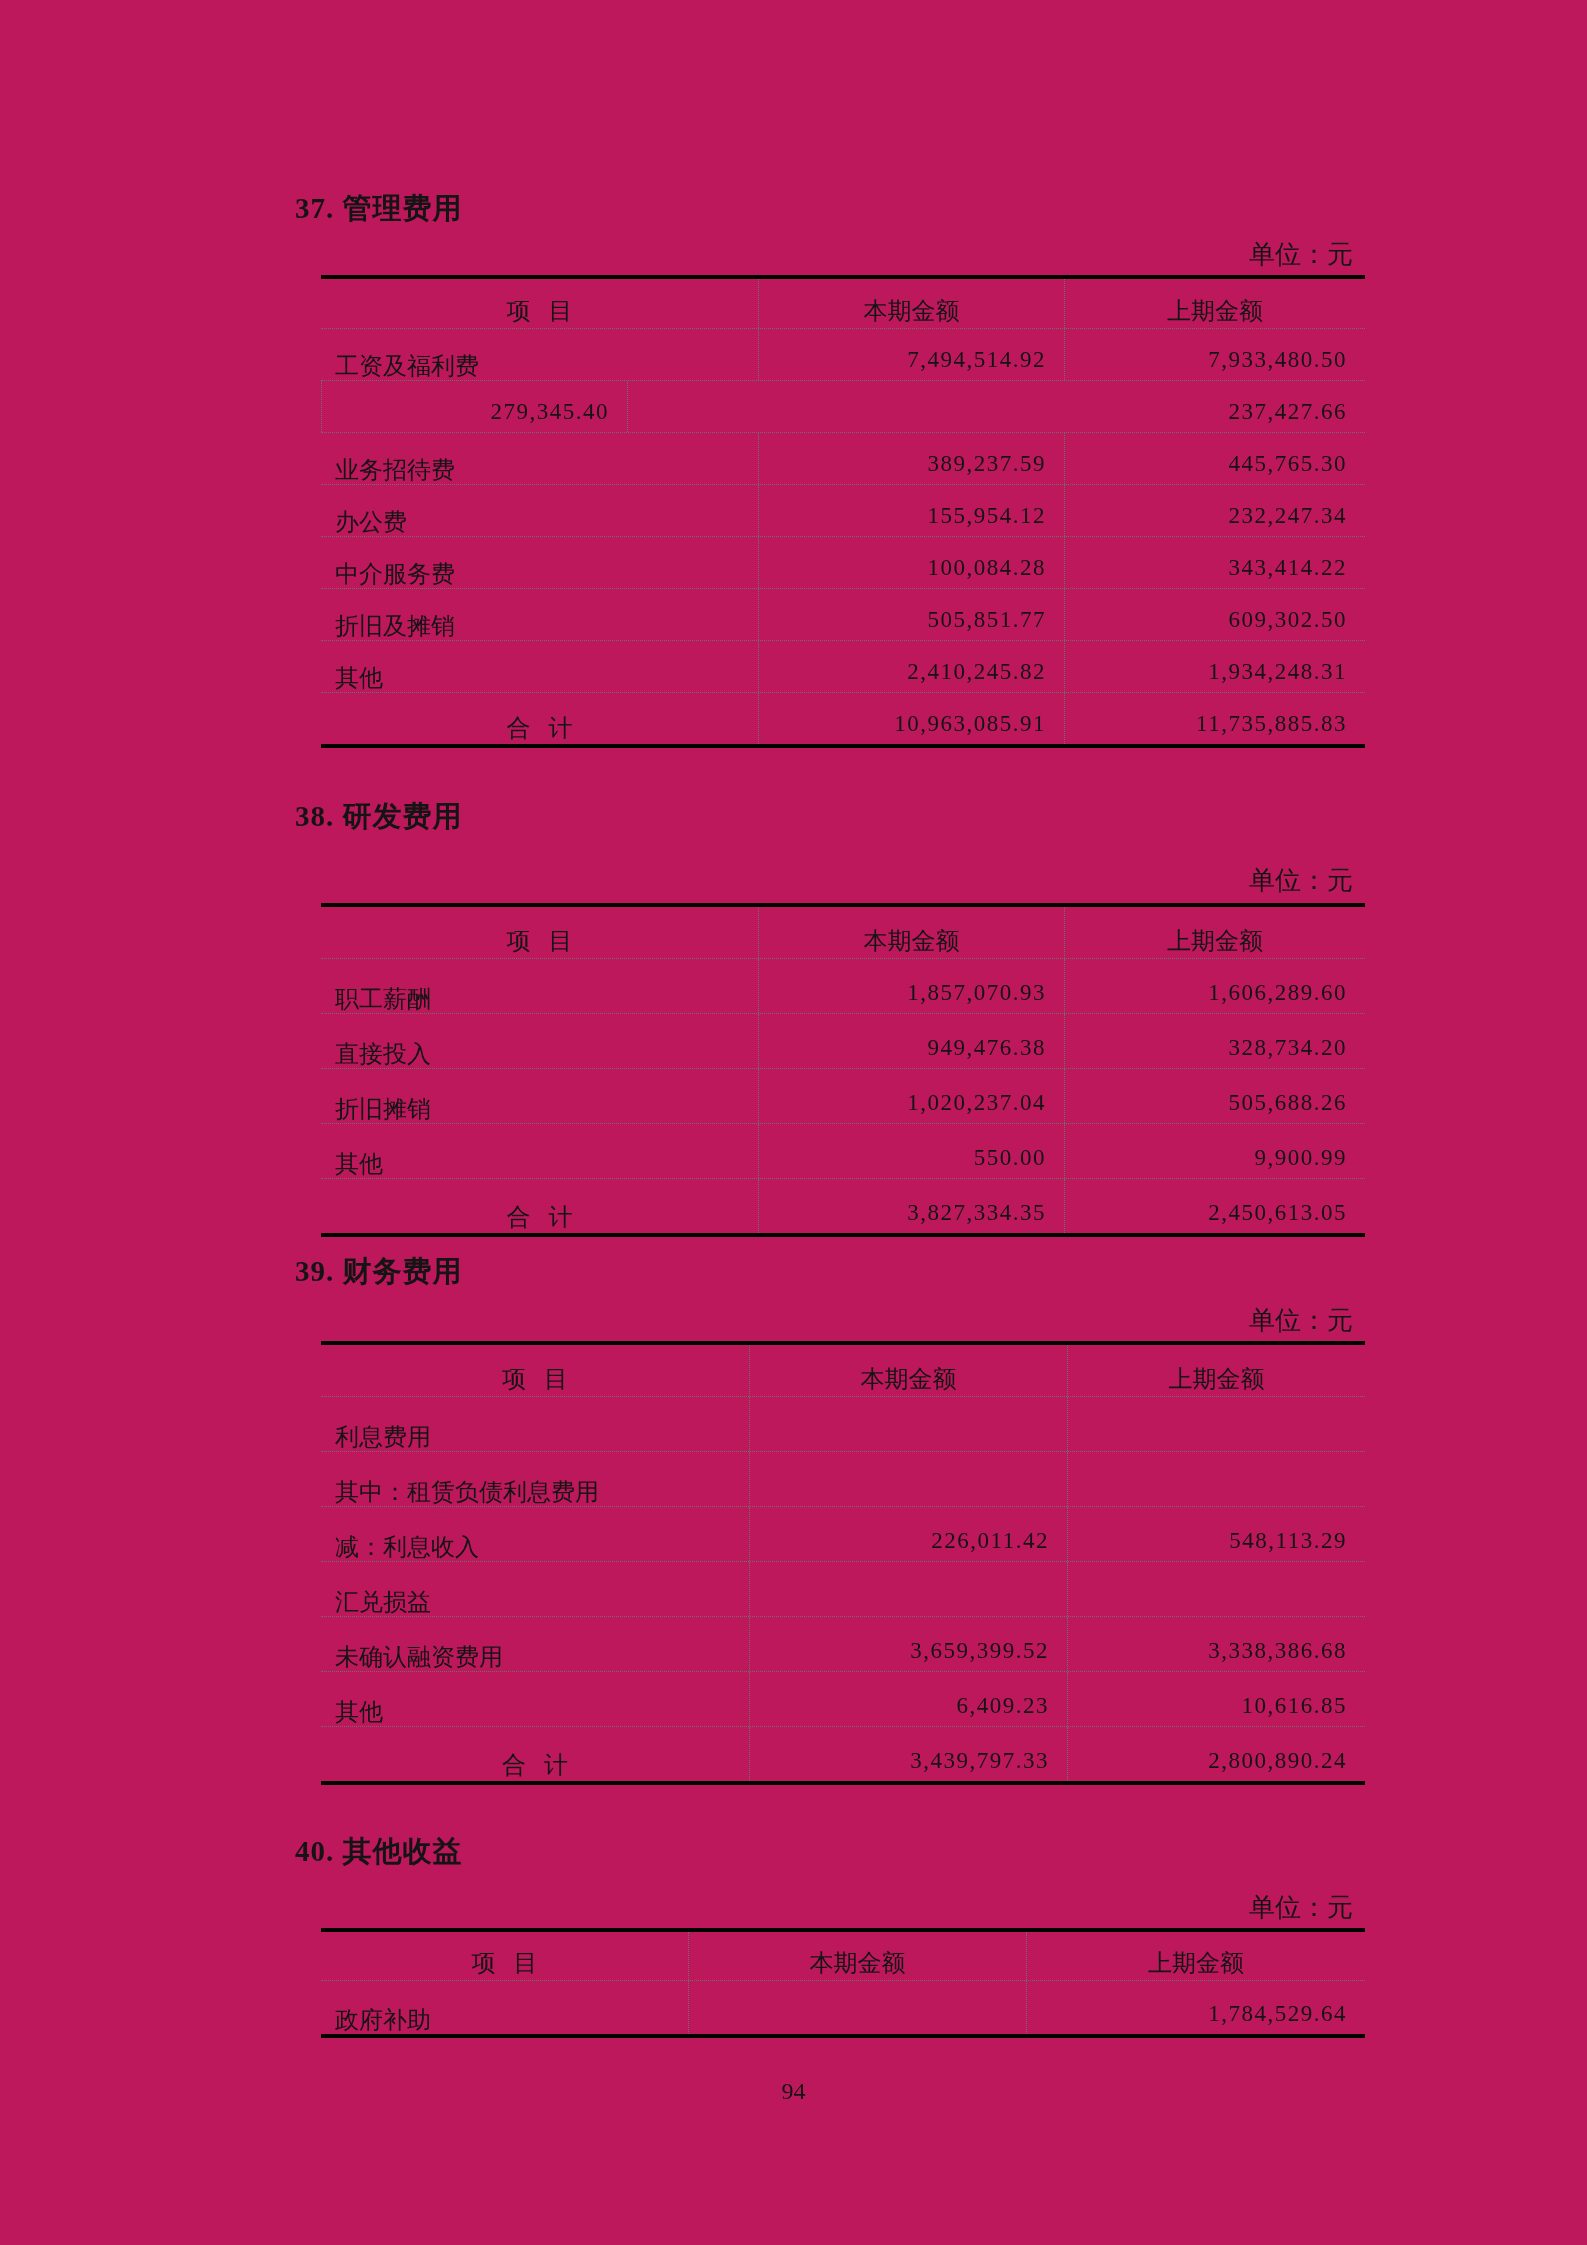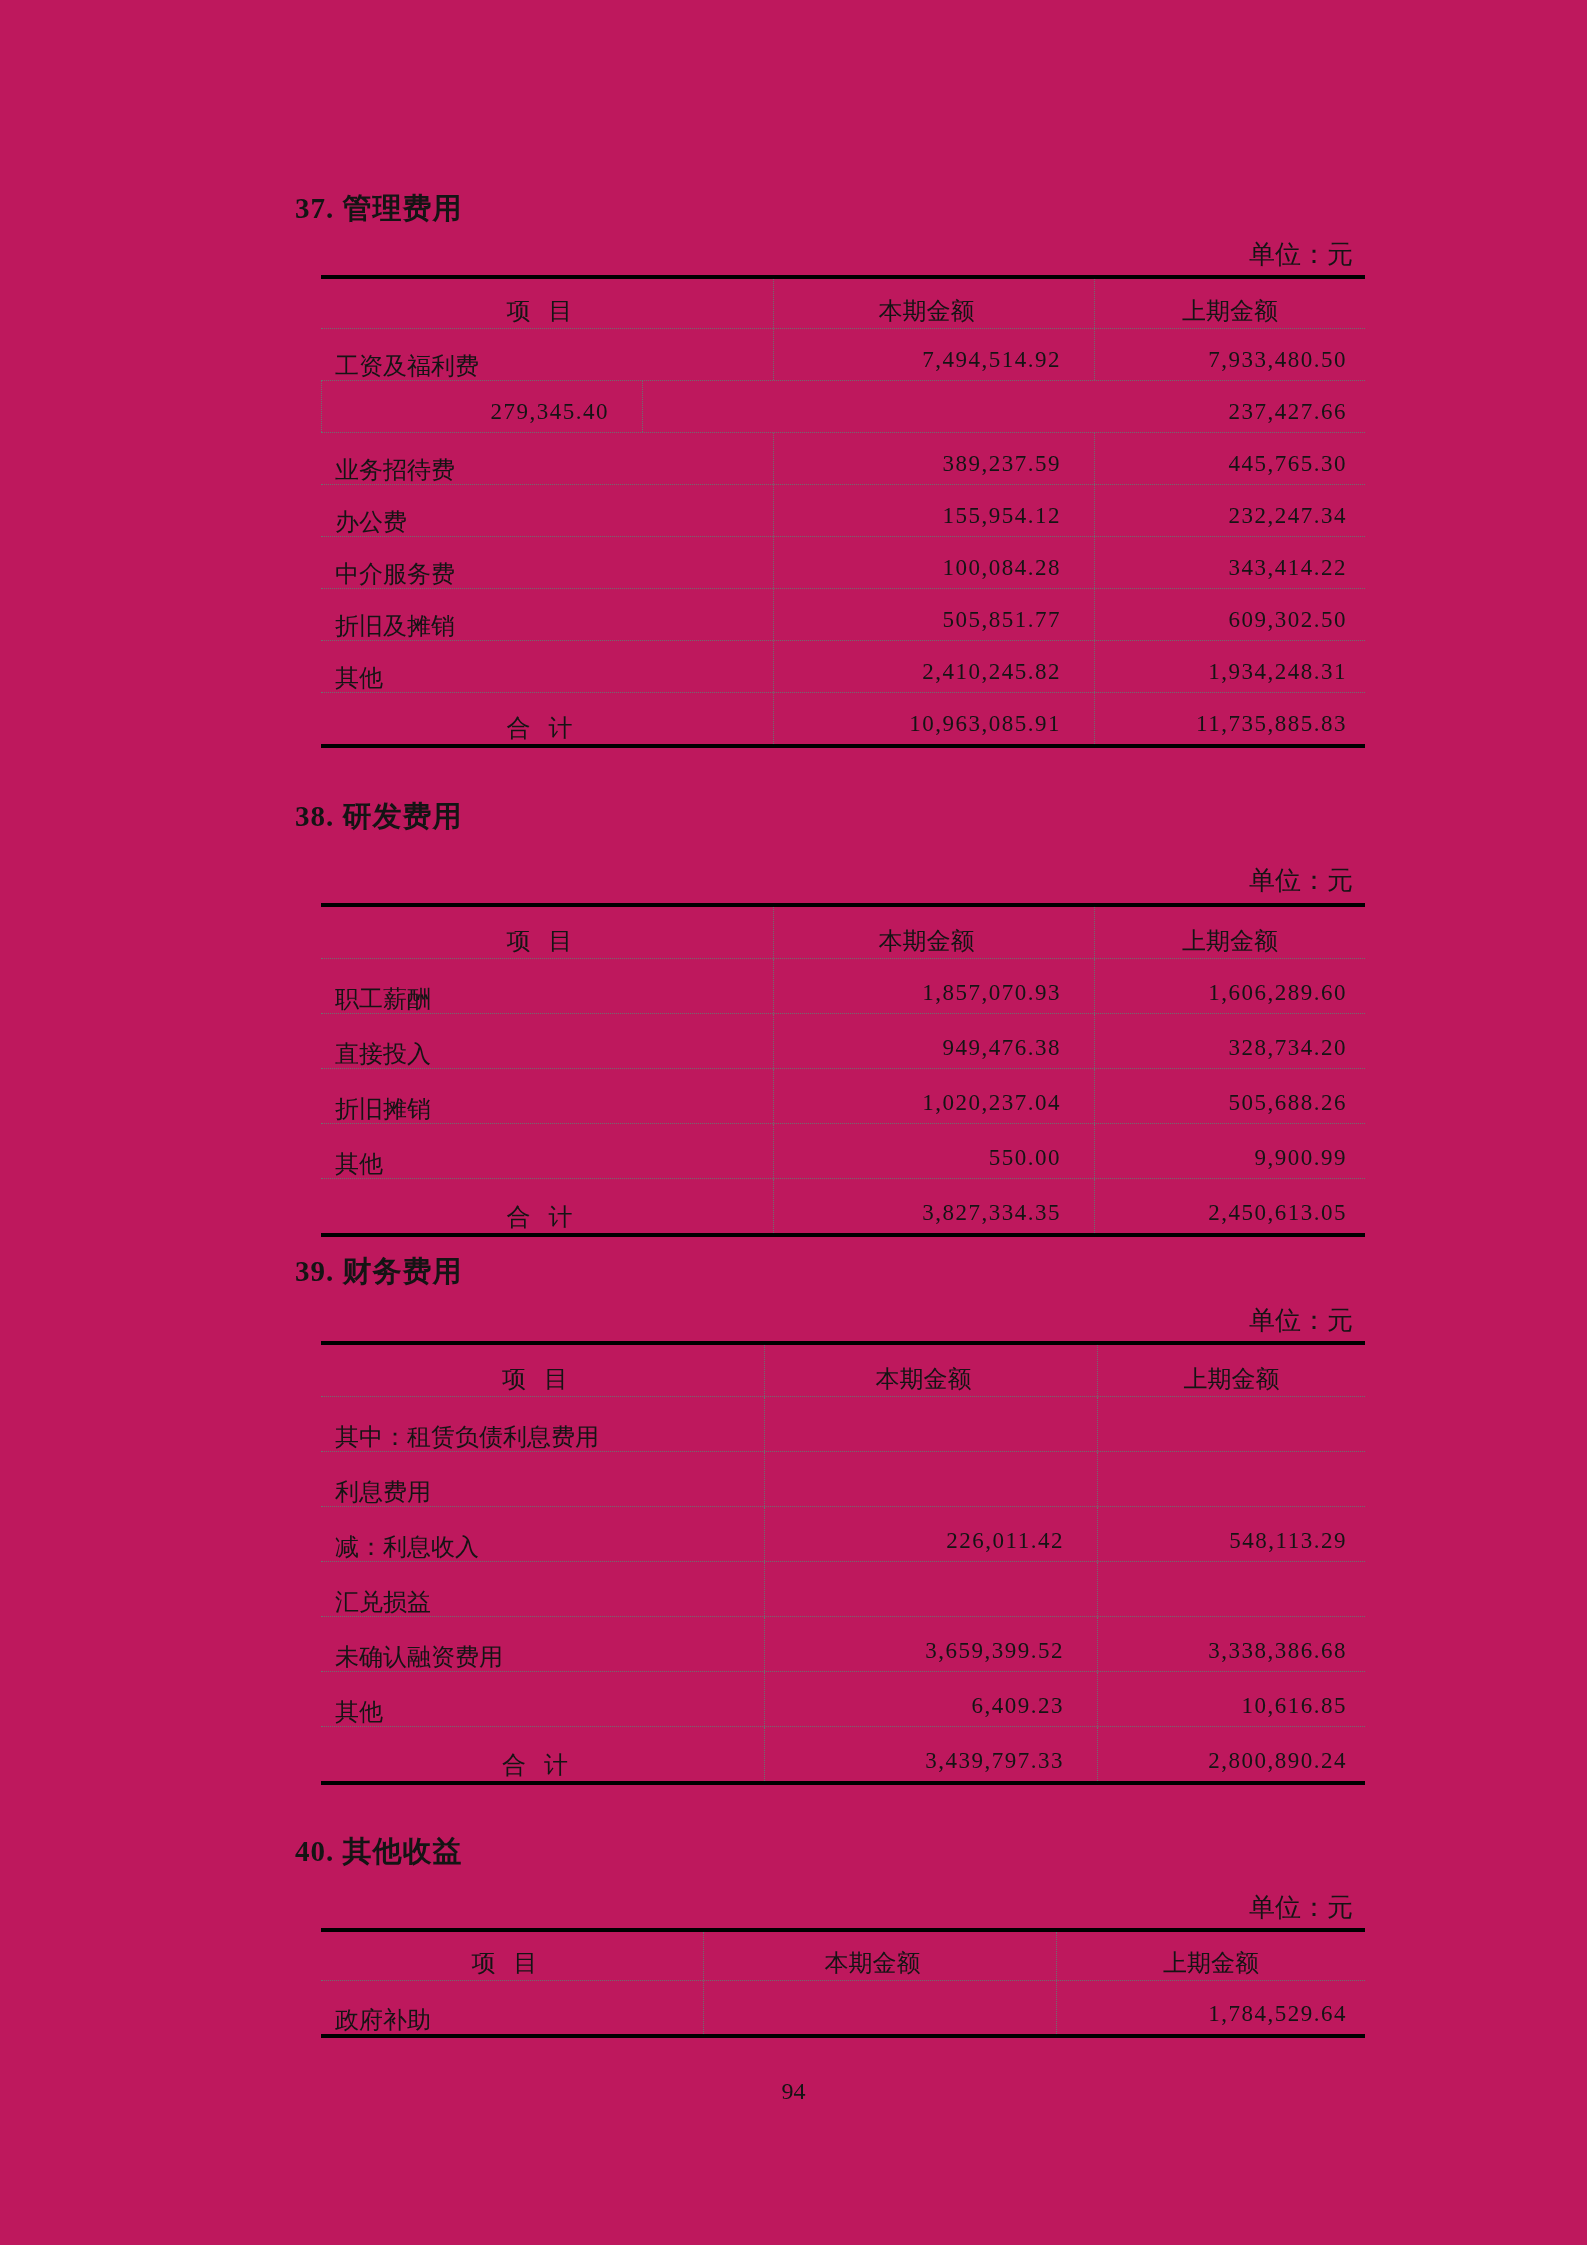--- a/index.html
+++ b/index.html
@@ -21,21 +21,21 @@
   .unit {
     position:absolute; left:321px; width:1032px;
     text-align:right; font-size:26px; line-height:34px;
     white-space:nowrap;
   }
   .fintable {
     position:absolute; left:321px; width:1044px;
     border-top:4px solid #000; border-bottom:4px solid #000;
     box-sizing:content-box;
   }
-  .row { display:flex; border-bottom:1px dotted #6e6e6e;gap:15px; }
+  .row { display:flex; border-bottom:1px dotted #6e6e6e; }
   .row:last-child { border-bottom:none; }
   .cell {
     box-sizing:border-box;
     display:flex; align-items:flex-end;
     font-size:24px; line-height:1.05;
     overflow:hidden; white-space:nowrap;
   }
   .c2,.c3 { border-left:1px dotted #6e6e6e; }
   .hcell { justify-content:center; padding-bottom:4px; }
   .lbl   { justify-content:flex-start; padding-left:14px; padding-bottom:1px; }
@@ -179,26 +179,26 @@
 
   <div class="sec-title" id="title-39">39. 财务费用</div>
   <div class="unit" id="unit-3">单位：元</div>
   <div class="fintable t39">
     <div class="row hrow">
       <div class="cell c1 hcell spread">项目</div>
       <div class="cell c2 hcell">本期金额</div>
       <div class="cell c3 hcell">上期金额</div>
     </div>
     <div class="row">
+      <div class="cell c1 lbl">利息费用</div>
+      <div class="cell c2 num"></div>
+      <div class="cell c3 num"></div>
+    </div>
+    <div class="row">
       <div class="cell c1 lbl">其中：租赁负债利息费用</div>
-      <div class="cell c2 num"></div>
-      <div class="cell c3 num"></div>
-    </div>
-    <div class="row">
-      <div class="cell c1 lbl">利息费用</div>
       <div class="cell c2 num"></div>
       <div class="cell c3 num"></div>
     </div>
     <div class="row">
       <div class="cell c1 lbl">减：利息收入</div>
       <div class="cell c2 num">226,011.42</div>
       <div class="cell c3 num">548,113.29</div>
     </div>
     <div class="row">
       <div class="cell c1 lbl">汇兑损益</div>

